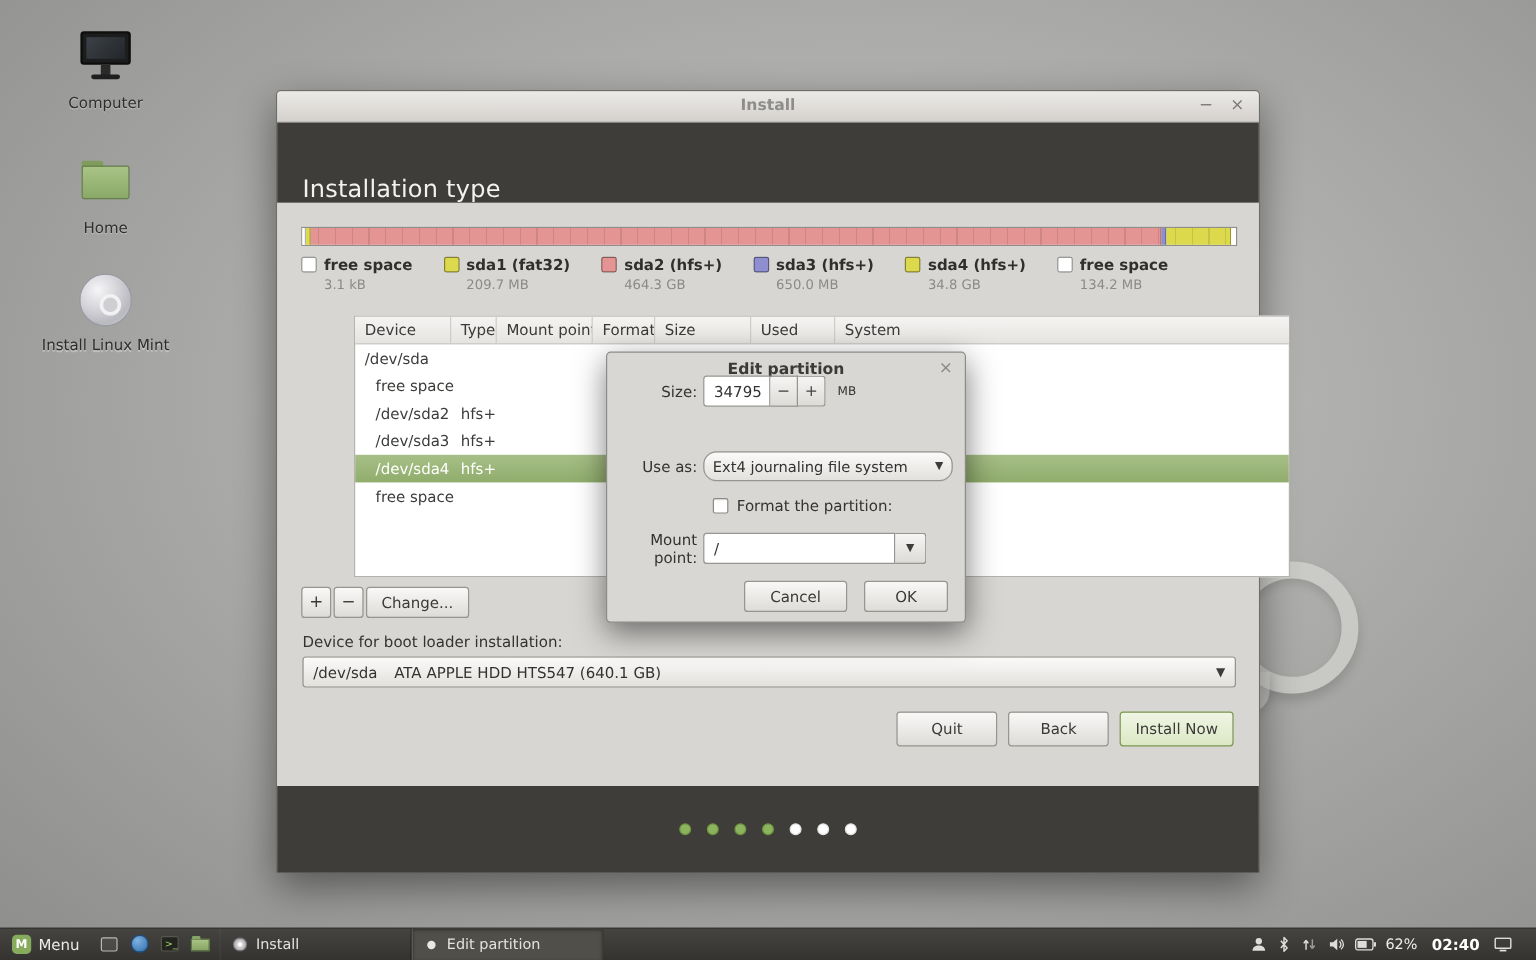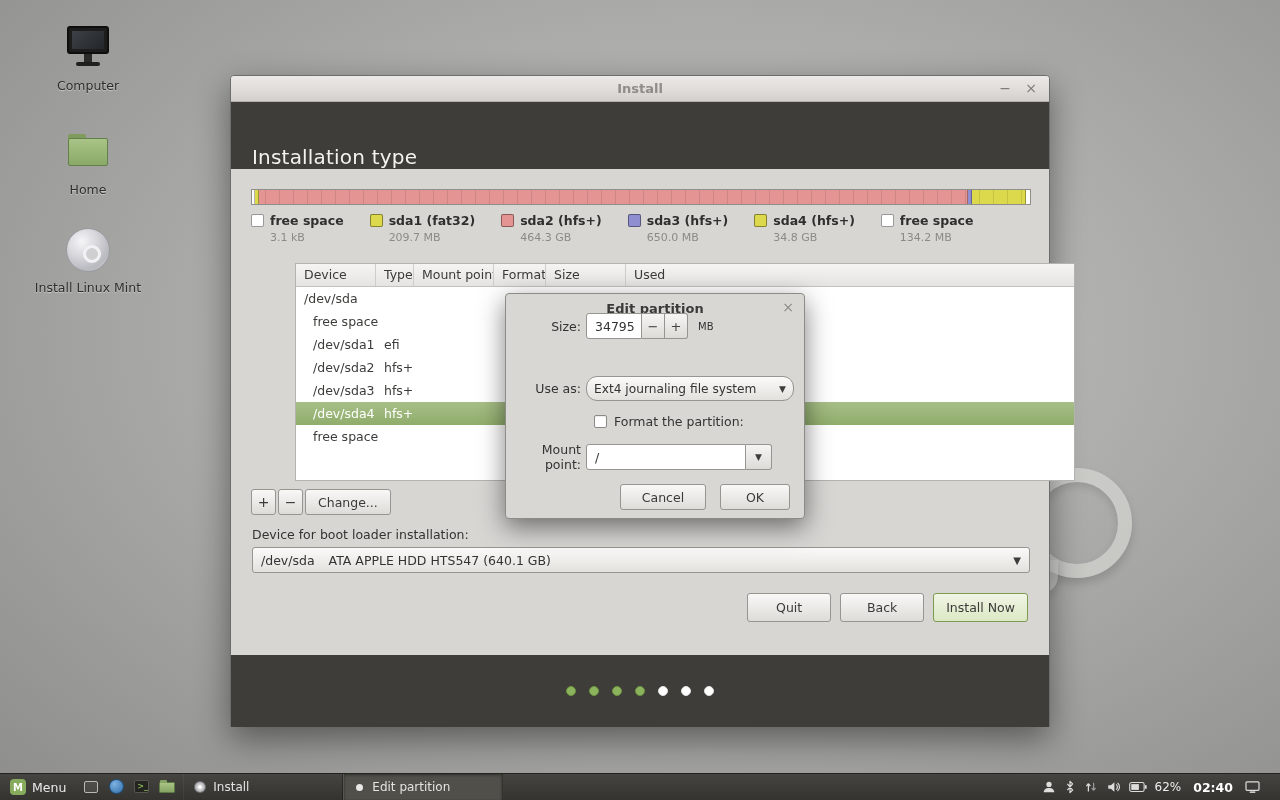--- a/index.html
+++ b/index.html
@@ -237,44 +237,34 @@
     </div>
 
     <div class="ptable">
       <div class="t-head">
         <div class="hc">Device</div>
         <div class="hc">Type</div>
         <div class="hc">Mount point</div>
         <div class="hc">Format?</div>
         <div class="hc">Size</div>
         <div class="hc">Used</div>
+        <div class="hc">System</div>
       </div>
       <div class="t-row">
         <div class="cell">/dev/sda</div>
         <div class="cell"></div>
           <div class="cell"></div>
         <div class="cell"></div>
           <div class="cell"></div>
         <div class="cell"></div>
           <div class="cell"></div>
       </div>
       <div class="t-row">
         <div class="cell indent">free space</div>
         <div class="cell"></div>
-          <div class="cell"></div>
-        <div class="cell">
-            <div class="cb"></div>
-          </div>
-        <div class="cell"></div>
-          <div class="cell"></div>
-        <div class="cell"></div>
-      </div>
-      <div class="t-row">
-        <div class="cell indent">/dev/sda1</div>
-        <div class="cell">efi</div>
           <div class="cell"></div>
         <div class="cell">
             <div class="cb"></div>
           </div>
         <div class="cell"></div>
           <div class="cell"></div>
         <div class="cell"></div>
       </div>
       <div class="t-row">
         <div class="cell indent">/dev/sda2</div>

